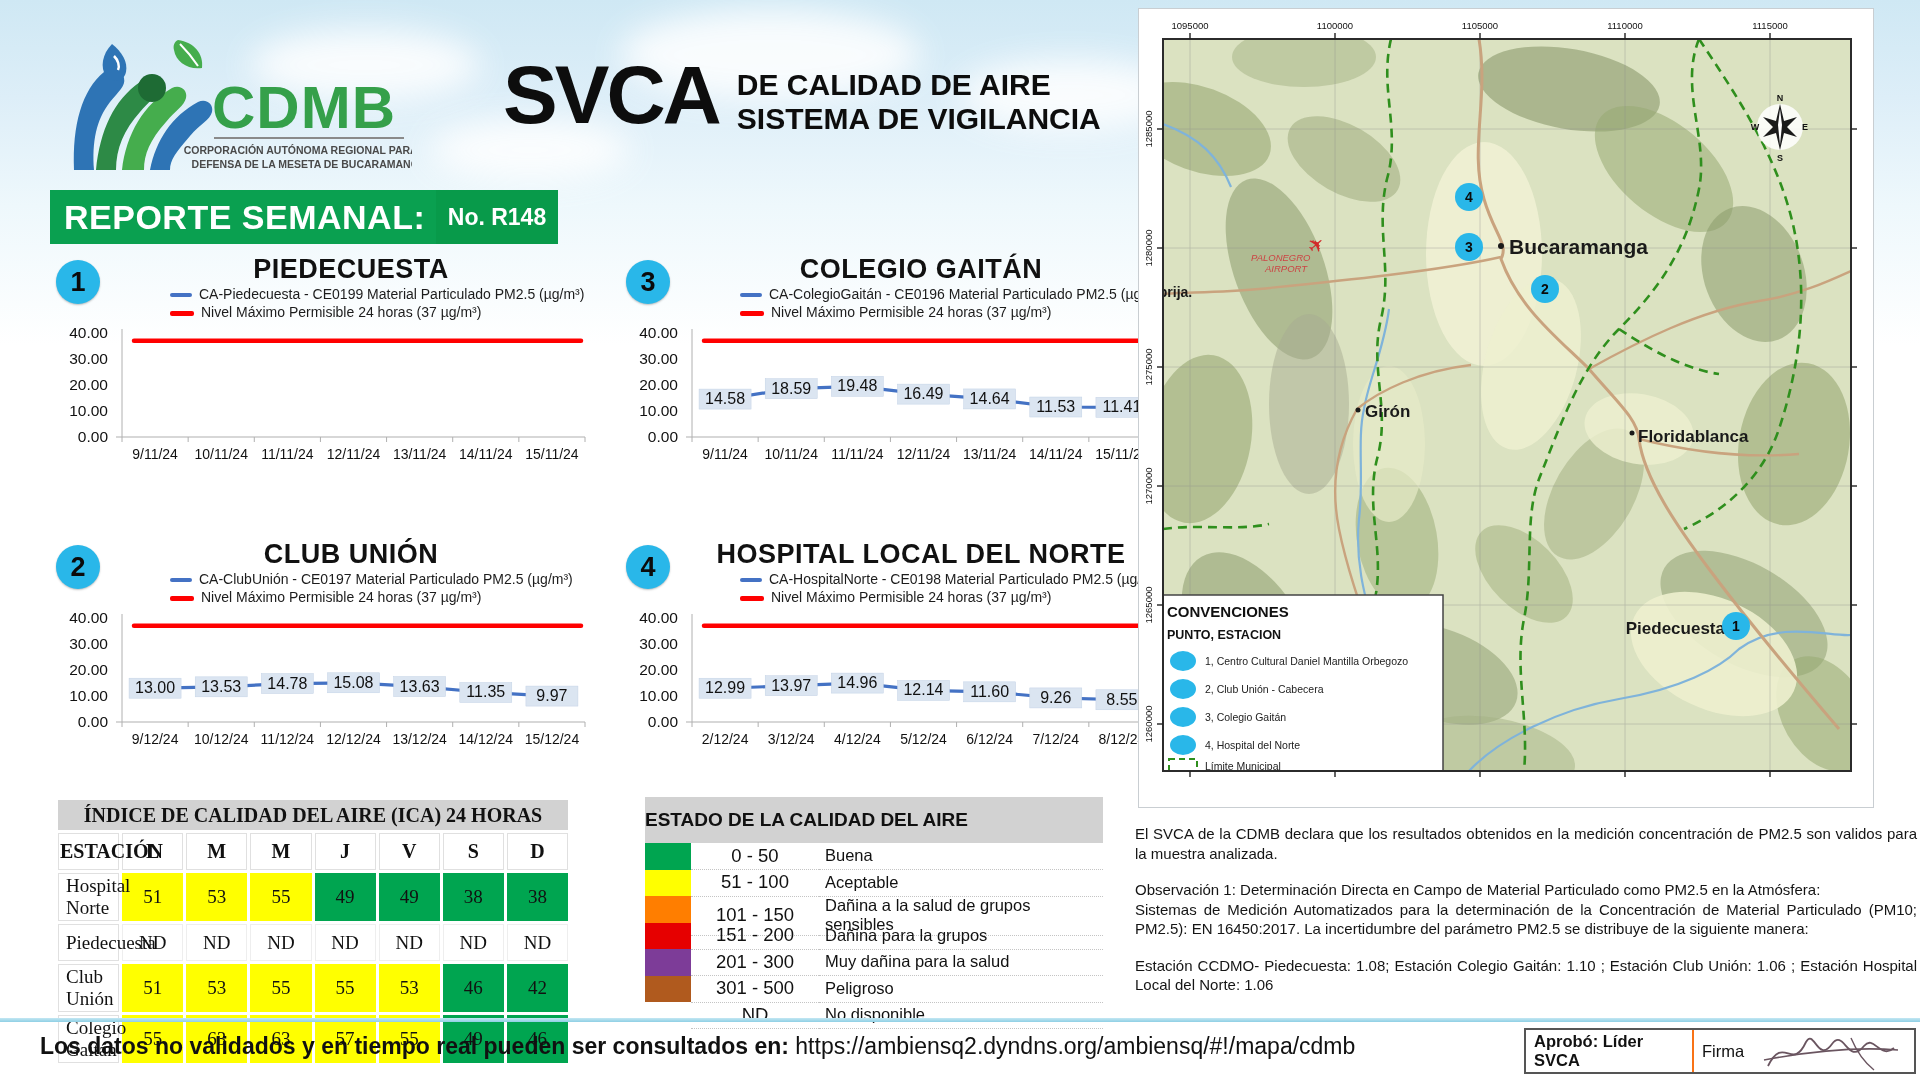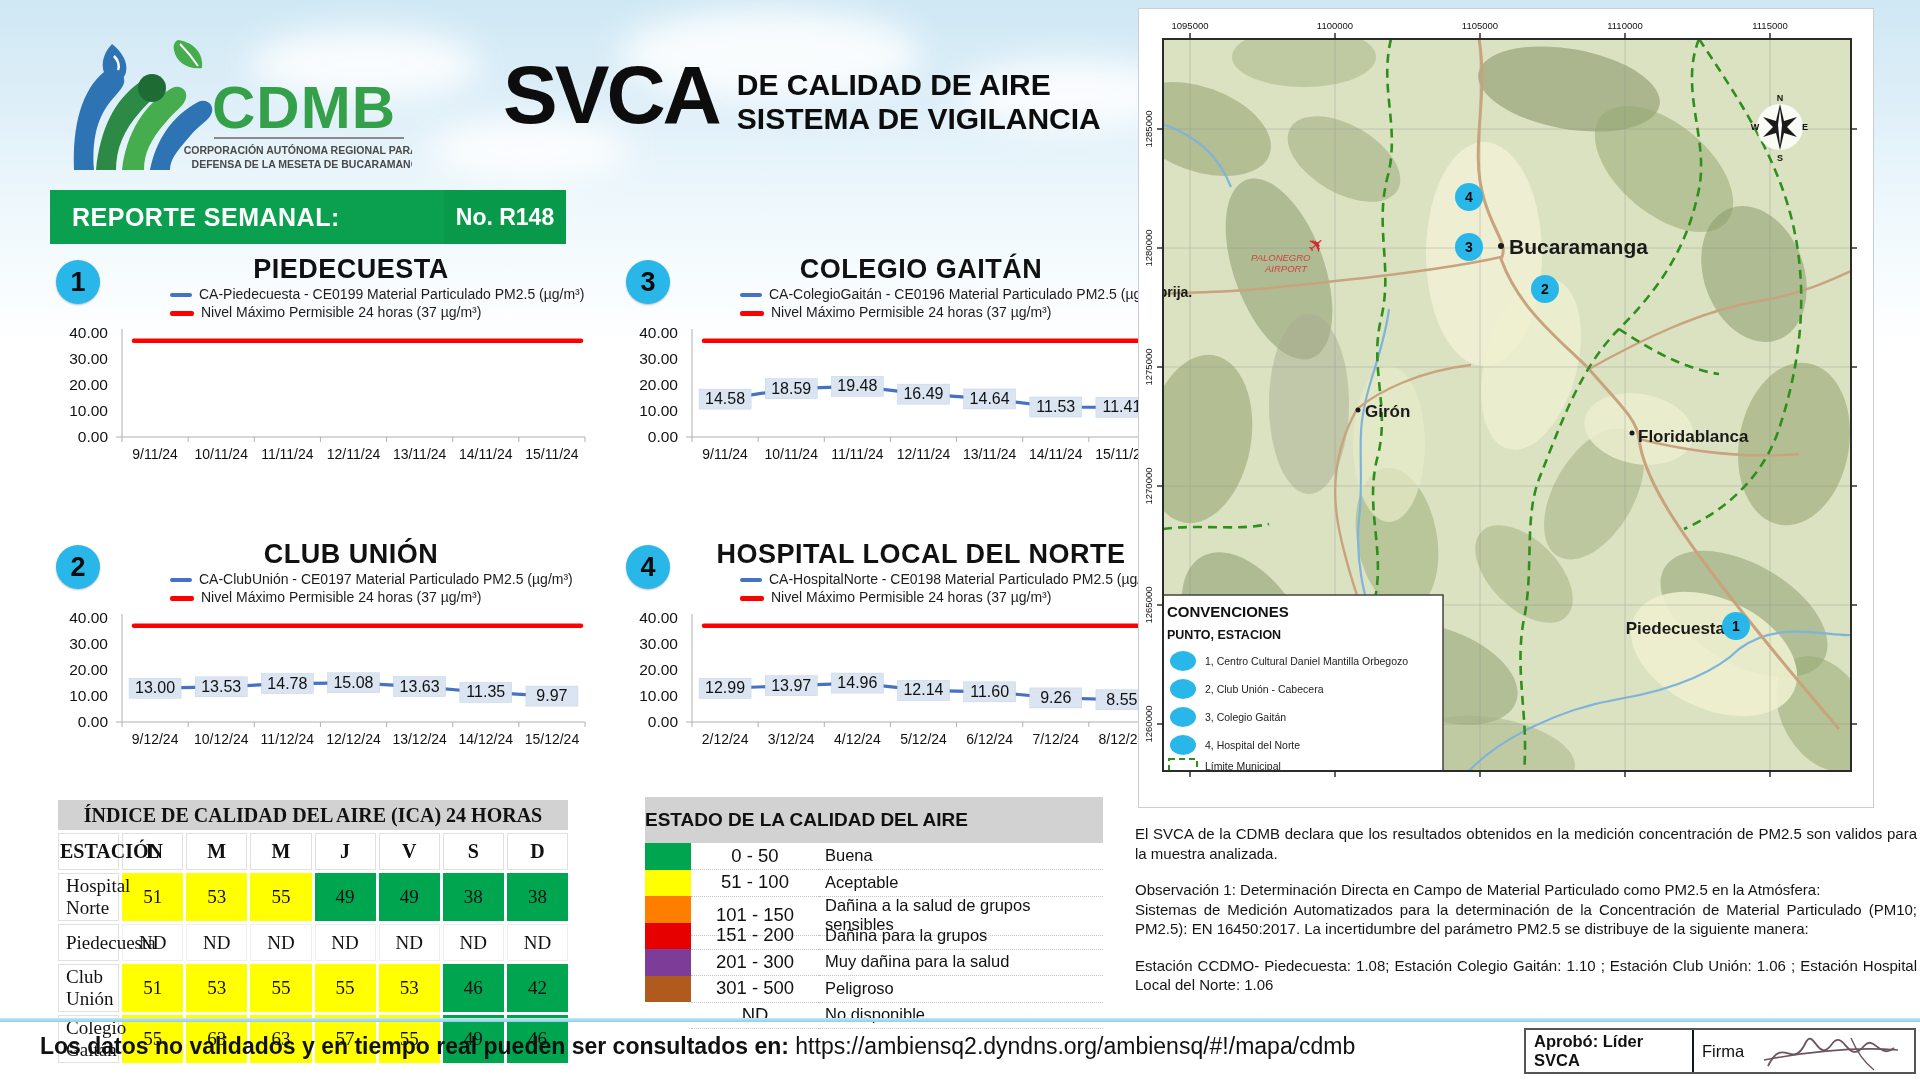--- a/index.html
+++ b/index.html
@@ -9,22 +9,22 @@
   .cloud{position:absolute;background:#fff;border-radius:50%;filter:blur(16px);opacity:.85;}
 
   
   .logo{position:absolute;left:52px;top:30px;}
   .svca-wrap{position:absolute;left:455px;top:58px;display:flex;align-items:flex-start;margin-left:48px;}
   .svca{font-size:82px;font-weight:900;letter-spacing:-3px;line-height:.9;color:#0d0d0d;}
   .sys{margin-left:18px;margin-top:10px;font-size:30px;font-weight:800;line-height:1.12;color:#0d0d0d;}
 
   
   .banner{position:absolute;left:50px;top:190px;width:1052px;height:54px;display:flex;}
-  .banner-left{width:372px;background:#0aa050;color:#fff;font-weight:800;font-size:25px;
-               display:flex;align-items:center;padding-left:22px;letter-spacing:.5px;}
+  .banner-left{width:372px;background:#0aa050;color:#fff;font-weight:800;font-size:34px;
+               display:flex;align-items:center;padding-left:14px;letter-spacing:.5px;}
   .banner-mid{flex:1;background:#0bcd52;color:#072;display:flex;flex-direction:column;
               align-items:center;justify-content:center;font-weight:800;font-size:21px;color:#062d12;line-height:1.15;}
   .banner-right{width:122px;background:#089a4a;color:#fff;display:flex;align-items:center;
                 justify-content:center;font-weight:700;font-size:23px;}
 
   
   .chart-block{position:absolute;width:548px;height:238px;}
   .num-badge{position:absolute;left:8px;top:12px;width:44px;height:44px;border-radius:50%;
              background:#29b7e9;color:#0b0b0b;font-weight:800;font-size:27px;
              display:flex;align-items:center;justify-content:center;box-shadow:0 1px 2px rgba(0,0,0,.25);}
@@ -63,21 +63,21 @@
   .map-panel{position:absolute;left:1138px;top:8px;width:736px;height:800px;background:#fff;
              border:1px solid #c9ced2;box-sizing:border-box;}
 
   
   .footer-rule{position:absolute;left:0;top:1018px;width:1920px;height:4px;
                background:linear-gradient(180deg,#c3e7f3,#8ecfe4);}
   .footer-note{position:absolute;left:40px;top:1033px;font-size:23px;white-space:nowrap;}
   .footer-note b{font-weight:800;}
   .approve-box{position:absolute;left:1524px;top:1028px;width:392px;height:46px;border:2px solid #555;
                display:flex;box-sizing:border-box;background:#fff;}
-  .approve-cell1{width:158px;border-right:2px solid #0f172a;display:flex;align-items:center;
+  .approve-cell1{width:158px;border-right:2px solid #f97316;display:flex;align-items:center;
                  padding-left:8px;font-weight:800;font-size:16.5px;}
   .approve-cell2{flex:1;display:flex;align-items:center;padding-left:8px;font-weight:400;font-size:16.5px;position:relative;}
   .sig{position:absolute;right:8px;top:-4px;}
 </style>
 </head>
 <body>
 
 <div class="page">
 
   <div class="cloud" style="left:250px;top:30px;width:230px;height:70px;"></div>

